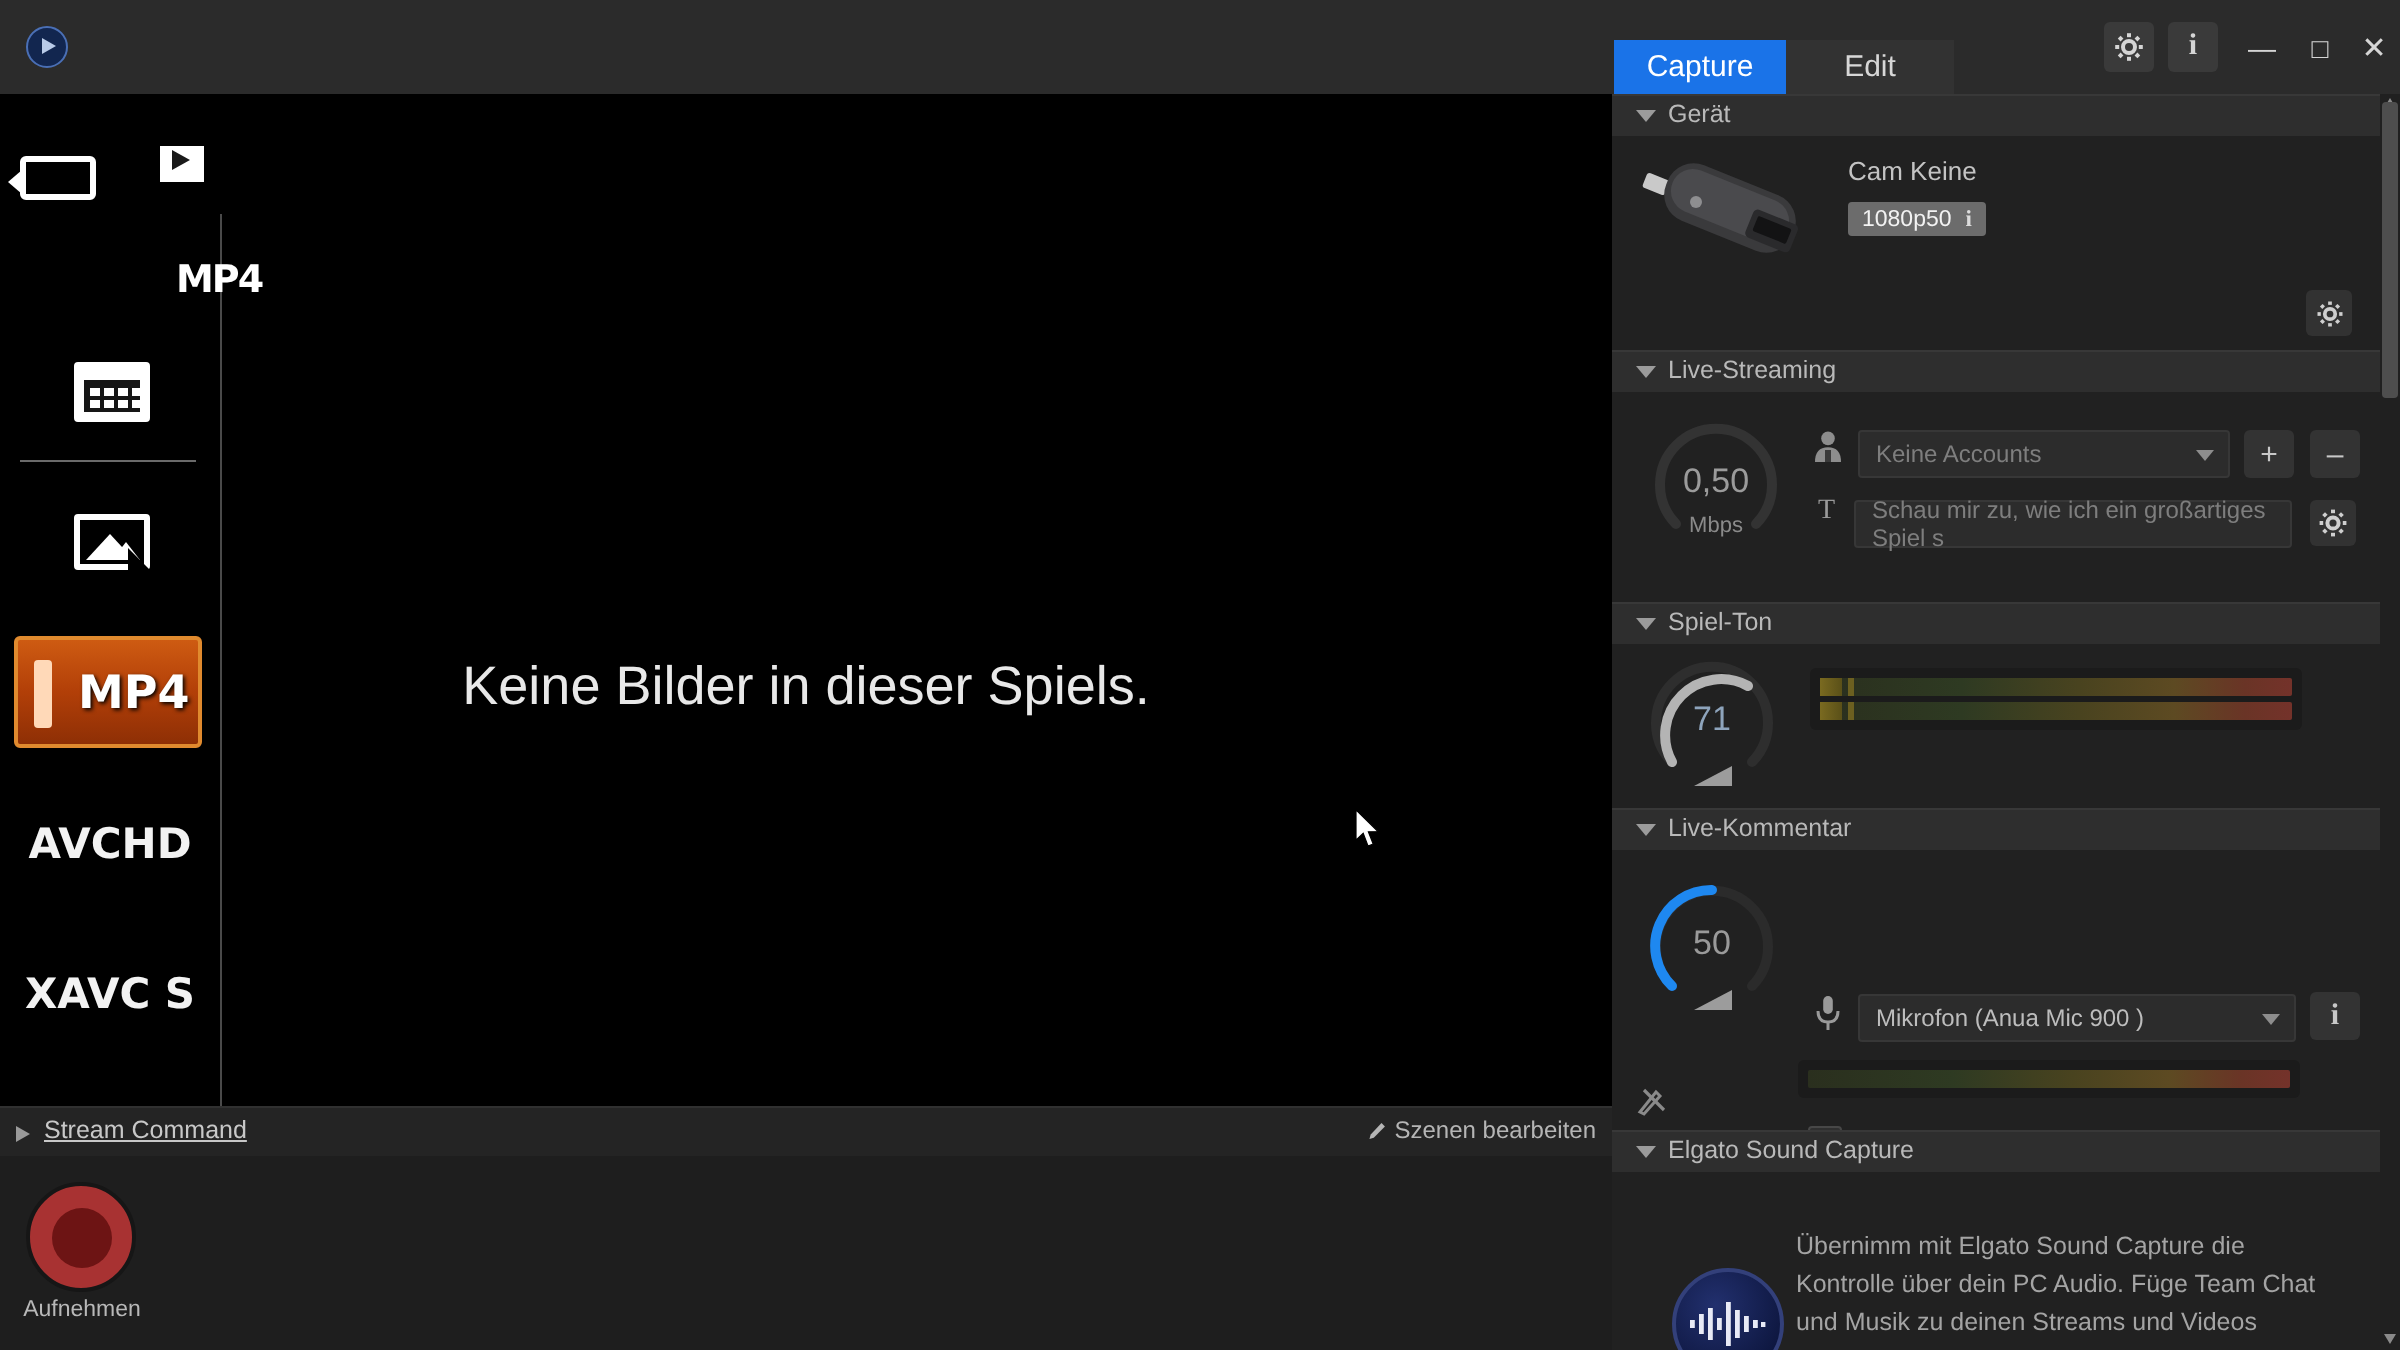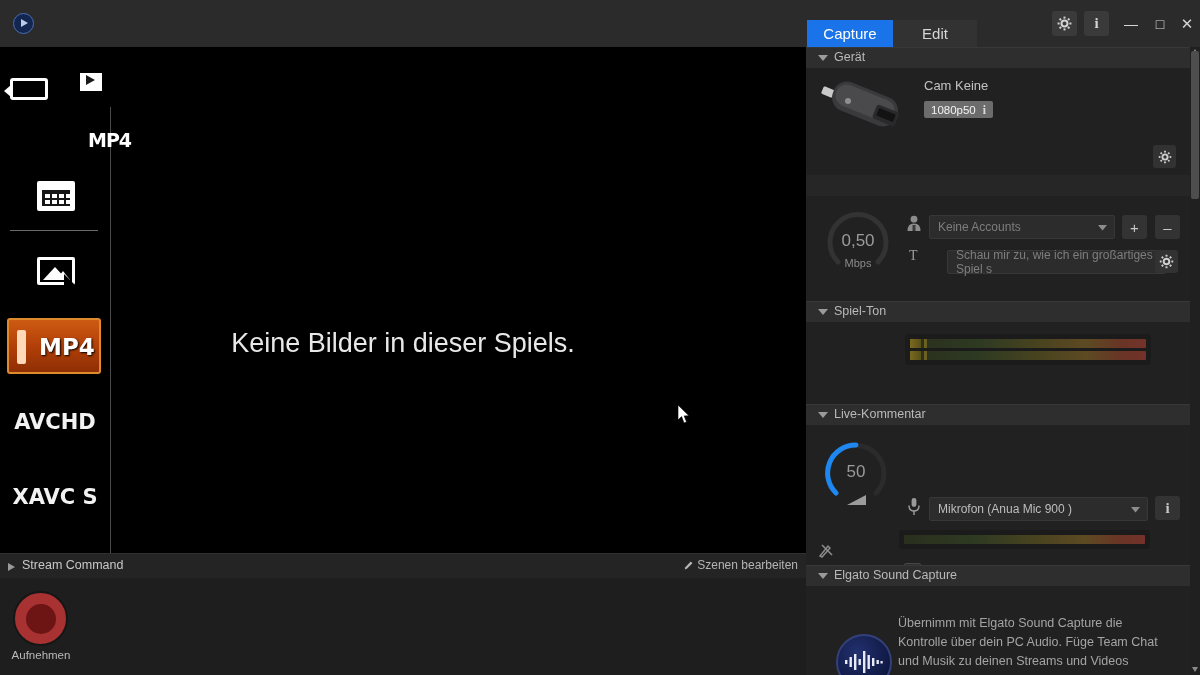--- a/index.html
+++ b/index.html
@@ -74,21 +74,21 @@
   .dotglyph{display:inline-block;width:22px;height:22px;border-radius:50%;background:#f0f0f0;
       margin:0 4px 0 14px;position:relative;top:3px;}
 
   .cursor{position:absolute;left:678px;top:358px;width:13px;height:19px;}
 
   
   .sc-bar{position:absolute;left:0;top:553px;width:806px;height:25px;background:#242424;
       border-top:1px solid #303030;border-bottom:1px solid #303030;}
   .sc-tri{position:absolute;left:8px;top:9px;width:0;height:0;
       border-left:7px solid #9a9a9a;border-top:4.5px solid transparent;border-bottom:4.5px solid transparent;}
-  .sc-title{position:absolute;left:22px;top:4px;font-size:12.5px;color:#c8c8c8;}
+  .sc-title{position:absolute;left:22px;top:4px;font-size:12.5px;color:#c8c8c8;text-decoration:underline;}
   .sc-edit{position:absolute;right:8px;top:4px;font-size:12px;color:#b5b5b5;}
   .pencil{display:inline-block;width:9px;height:9px;margin-right:4px;position:relative;top:1px;}
 
   
   .tbar{position:absolute;left:0;top:578px;width:806px;height:97px;background:#1e1e1e;}
   .rec-btn{position:absolute;left:13px;top:13px;width:55px;height:55px;border-radius:50%;
       background:#a83232;border:2px solid #161616;box-sizing:border-box;
       display:flex;align-items:center;justify-content:center;}
   .rec-btn .core{width:30px;height:30px;border-radius:50%;background:#6d1414;}
   .rec-label{position:absolute;left:6px;top:71px;width:70px;text-align:center;font-size:11.5px;color:#b8b8b8;}
@@ -295,20 +295,24 @@
                 <line x1="12.4" y1="7.5" x2="14.2" y2="7.5"></line>
               <line x1="2.8" y1="2.8" x2="4.1" y2="4.1"></line>
                 <line x1="10.9" y1="10.9" x2="12.2" y2="12.2"></line>
               <line x1="12.2" y1="2.8" x2="10.9" y2="4.1"></line>
                 <line x1="4.1" y1="10.9" x2="2.8" y2="12.2"></line>
             </g>
           </svg>
         </div>
       </div>
 
+      <div class="sec-head" style="top:128px">
+        <div class="sec-tri"></div>
+        <div class="sec-title">Live-Streaming</div>
+      </div>
       <div class="sec-body" style="top:149px;height:105px">
         <div class="knob" style="left:20px;top:14px">
           <svg width="64" height="64" viewBox="0 0 64 64">
             <path d="M12,52 A28,28 0 1,1 52,52" fill="none" stroke="#333" stroke-width="5" stroke-linecap="round"></path>
           </svg>
           <div class="val">0,50</div>
           <div class="unit">Mbps</div>
         </div>
 
         <svg style="position:absolute;left:100px;top:19px;width:16px;height:17px" viewBox="0 0 16 17">
@@ -319,21 +323,21 @@
         <div class="field" style="left:123px;top:19px;width:186px">
           <span>Keine Accounts</span>
           <svg style="position:absolute;right:7px;top:9px;width:9px;height:6px" viewBox="0 0 9 6">
             <path d="M0,0 L9,0 L4.5,5.5 Z" fill="#8d8d8d"></path>
           </svg>
         </div>
         <div class="sqbtn2" style="left:316px;top:19px">+</div>
         <div class="sqbtn2" style="left:349px;top:19px">–</div>
 
         <div class="tglyph" style="left:103px;top:52px;font-size:14px;font-family:'Liberation Serif',serif">T</div>
-        <div class="field" style="left:141px;top:54px;width:219px">
+        <div class="field" style="left:121px;top:54px;width:219px">
           <span>Schau mir zu, wie ich ein großartiges Spiel s</span>
         </div>
         <div class="gear-sq" style="left:349px;top:54px">
           <svg width="15" height="15" style="margin:4px" viewBox="0 0 15 15">
             <circle cx="7.5" cy="7.5" r="2.8" fill="none" stroke="#cfcfcf" stroke-width="2"></circle>
             <g stroke="#cfcfcf" stroke-width="2">
               <line x1="7.5" y1="0.8" x2="7.5" y2="2.6"></line>
                 <line x1="7.5" y1="12.4" x2="7.5" y2="14.2"></line>
               <line x1="0.8" y1="7.5" x2="2.6" y2="7.5"></line>
                 <line x1="12.4" y1="7.5" x2="14.2" y2="7.5"></line>
@@ -344,20 +348,30 @@
             </g>
           </svg>
         </div>
       </div>
 
       <div class="sec-head" style="top:254px">
         <div class="sec-tri"></div>
         <div class="sec-title">Spiel-Ton</div>
       </div>
       <div class="sec-body" style="top:275px;height:82px">
+        <div class="knob" style="left:18px;top:7px">
+          <svg width="64" height="64" viewBox="0 0 64 64">
+            <path d="M12,52 A28,28 0 1,1 52,52" fill="none" stroke="#2e2e2e" stroke-width="5" stroke-linecap="round"></path>
+            <path d="M12,52 A28,28 0 0,1 50,14" fill="none" stroke="#b4b4b4" stroke-width="5" stroke-linecap="round"></path>
+          </svg>
+          <div class="val" style="color:#8ea4bc">71</div>
+          <svg style="position:absolute;left:22px;top:53px;width:22px;height:12px" viewBox="0 0 22 12">
+            <path d="M1,11 L20,1 L20,11 Z" fill="#9c9c9c"></path>
+          </svg>
+        </div>
         <div class="meter" style="left:99px;top:12px;width:246px;height:31px">
           <div class="mrow" style="top:5px;width:236px">
               <div class="peak"></div>
               <div class="peak2"></div>
             </div>
           <div class="mrow" style="top:17px;width:236px">
               <div class="peak"></div>
               <div class="peak2"></div>
             </div>
         </div>

